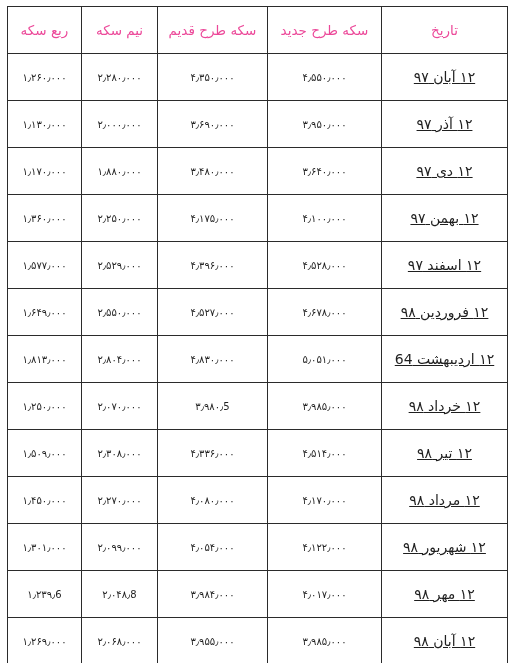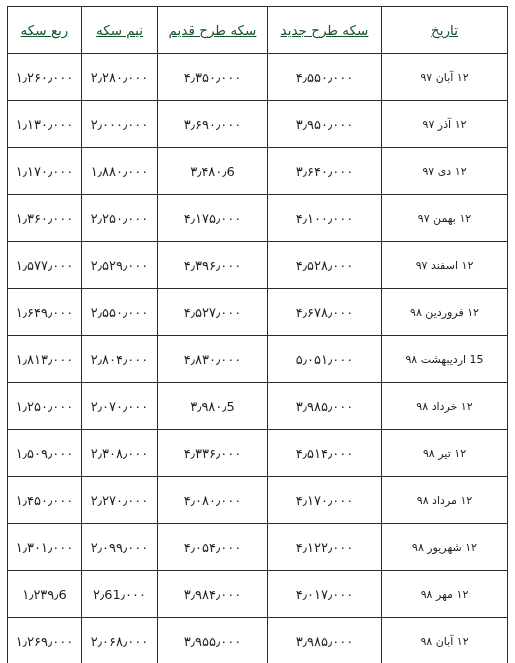--- a/index.html
+++ b/index.html
@@ -46,38 +46,38 @@
   col.c-date    { width: 126px; }
   col.c-new     { width: 114px; }
   col.c-old     { width: 110px; }
   col.c-half    { width: 76px; }
   col.c-quarter { width: 74px; }
 
   thead th {
     height: 46px;
     font-size: 13.5px;
     letter-spacing: 0;
-    color: #14532d;
+    color: #ec4899;
     font-weight: 700;
-    text-decoration: underline;
   }
 
   tbody td {
     height: 46px;
     font-size: 12.5px;
     color: #1f1f1f;
     white-space: nowrap;
   }
 
   tbody td.date-cell {
-    font-size: 11px;
+    font-size: 14px;
+    text-decoration: underline;
   }
 
   tbody td.num-cell {
-    font-size: 13px;
+    font-size: 10px;
     letter-spacing: 0.2px;
   }
 </style>
 </head>
 <body>
 
 <div id="coin-price-table-wrap">
   <table class="coin-table">
     <colgroup>
       <col class="c-date">
@@ -106,21 +106,21 @@
         <tr>
           <td class="date-cell">۱۲ آذر ۹۷</td>
           <td class="num-cell">۳٫۹۵۰٫۰۰۰</td>
           <td class="num-cell">۳٫۶۹۰٫۰۰۰</td>
           <td class="num-cell">۲٫۰۰۰٫۰۰۰</td>
           <td class="num-cell">۱٫۱۳۰٫۰۰۰</td>
         </tr>
         <tr>
           <td class="date-cell">۱۲ دی ۹۷</td>
           <td class="num-cell">۳٫۶۴۰٫۰۰۰</td>
-          <td class="num-cell">۳٫۴۸۰٫6</td>
+          <td class="num-cell">۳٫۴۸۰٫۰۰۰</td>
           <td class="num-cell">۱٫۸۸۰٫۰۰۰</td>
           <td class="num-cell">۱٫۱۷۰٫۰۰۰</td>
         </tr>
         <tr>
           <td class="date-cell">۱۲ بهمن ۹۷</td>
           <td class="num-cell">۴٫۱۰۰٫۰۰۰</td>
           <td class="num-cell">۴٫۱۷۵٫۰۰۰</td>
           <td class="num-cell">۲٫۲۵۰٫۰۰۰</td>
           <td class="num-cell">۱٫۳۶۰٫۰۰۰</td>
         </tr>
@@ -132,21 +132,21 @@
           <td class="num-cell">۱٫۵۷۷٫۰۰۰</td>
         </tr>
         <tr>
           <td class="date-cell">۱۲ فروردین ۹۸</td>
           <td class="num-cell">۴٫۶۷۸٫۰۰۰</td>
           <td class="num-cell">۴٫۵۲۷٫۰۰۰</td>
           <td class="num-cell">۲٫۵۵۰٫۰۰۰</td>
           <td class="num-cell">۱٫۶۴۹٫۰۰۰</td>
         </tr>
         <tr>
-          <td class="date-cell">15 اردیبهشت ۹۸</td>
+          <td class="date-cell">۱۲ اردیبهشت 64</td>
           <td class="num-cell">۵٫۰۵۱٫۰۰۰</td>
           <td class="num-cell">۴٫۸۳۰٫۰۰۰</td>
           <td class="num-cell">۲٫۸۰۴٫۰۰۰</td>
           <td class="num-cell">۱٫۸۱۳٫۰۰۰</td>
         </tr>
         <tr>
           <td class="date-cell">۱۲ خرداد ۹۸</td>
           <td class="num-cell">۳٫۹۸۵٫۰۰۰</td>
           <td class="num-cell">۳٫۹۸۰٫5</td>
           <td class="num-cell">۲٫۰۷۰٫۰۰۰</td>
@@ -170,21 +170,21 @@
           <td class="date-cell">۱۲ شهریور ۹۸</td>
           <td class="num-cell">۴٫۱۲۲٫۰۰۰</td>
           <td class="num-cell">۴٫۰۵۴٫۰۰۰</td>
           <td class="num-cell">۲٫۰۹۹٫۰۰۰</td>
           <td class="num-cell">۱٫۳۰۱٫۰۰۰</td>
         </tr>
         <tr>
           <td class="date-cell">۱۲ مهر ۹۸</td>
           <td class="num-cell">۴٫۰۱۷٫۰۰۰</td>
           <td class="num-cell">۳٫۹۸۴٫۰۰۰</td>
-          <td class="num-cell">۲٫61٫۰۰۰</td>
+          <td class="num-cell">۲٫۰۴۸٫8</td>
           <td class="num-cell">۱٫۲۳۹٫6</td>
         </tr>
         <tr>
           <td class="date-cell">۱۲ آبان ۹۸</td>
           <td class="num-cell">۳٫۹۸۵٫۰۰۰</td>
           <td class="num-cell">۳٫۹۵۵٫۰۰۰</td>
           <td class="num-cell">۲٫۰۶۸٫۰۰۰</td>
           <td class="num-cell">۱٫۲۶۹٫۰۰۰</td>
         </tr>
       </tbody>

